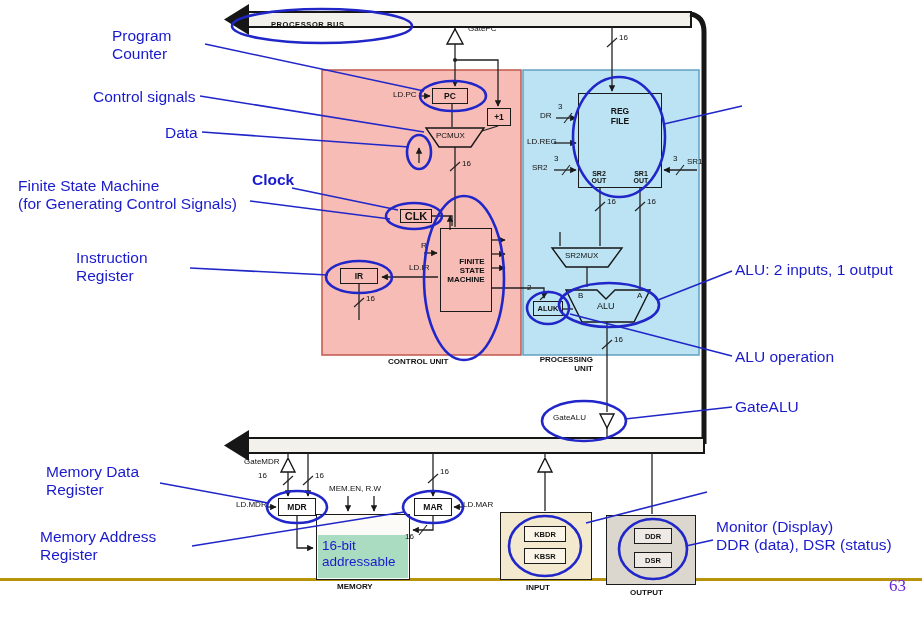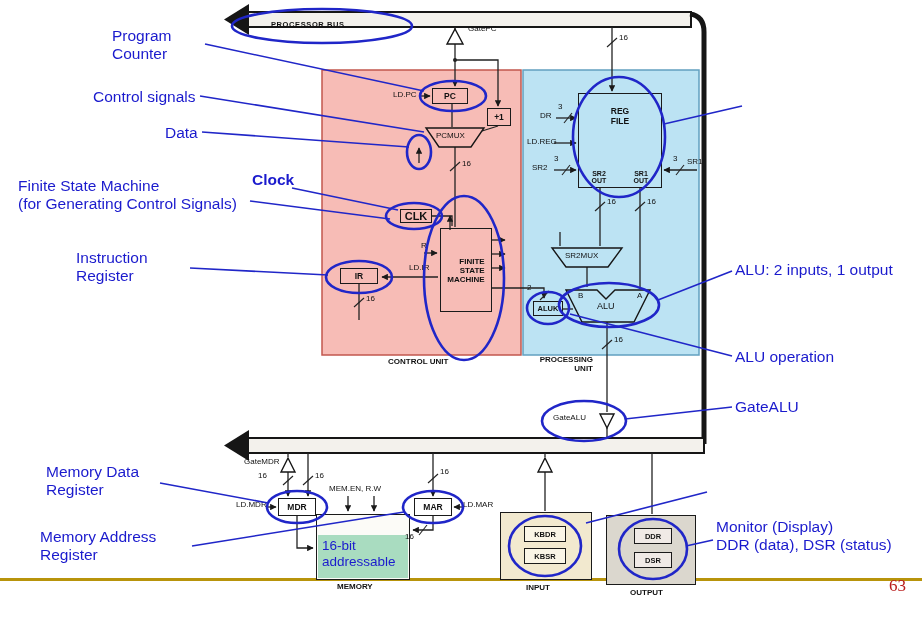--- a/index.html
+++ b/index.html
@@ -11,21 +11,21 @@
   .annb{font-weight:bold;}
   .dl{position:absolute;font-size:8px;color:#111;white-space:pre;line-height:1.1;}
   .dlc{white-space:pre-line;text-align:right;}
   .dlb{font-weight:bold;}
   .box{position:absolute;border:1.4px solid #1a1a1a;box-sizing:border-box;
        display:flex;align-items:center;justify-content:center;
        font-size:8.5px;font-weight:bold;color:#111;background:transparent;}
   .goldline{position:absolute;left:0;top:578px;width:922px;height:3px;background:#b8940b;}
   .caption{position:absolute;left:206px;top:599px;font-size:11px;color:#111;}
   .caption .fig{font-weight:bold;margin-right:22px;}
-  .pagenum{position:absolute;left:889px;top:576px;font-size:17px;color:#b91c1c;
+  .pagenum{position:absolute;left:889px;top:576px;font-size:17px;color:#6d28d9;
            font-family:"Liberation Serif",serif;}
   .greenpatch{position:absolute;left:1px;top:20px;width:90px;height:43px;background:#a9dcc0;}
   .rf-title{position:absolute;left:0;right:0;top:12px;text-align:center;white-space:pre-line;font-size:8.5px;font-weight:bold;}
   .rf-out{position:absolute;bottom:3px;width:34px;text-align:center;white-space:pre-line;font-size:7px;font-weight:bold;}
 </style>
 </head>
 <body>
 
 <div class="stage">
 

